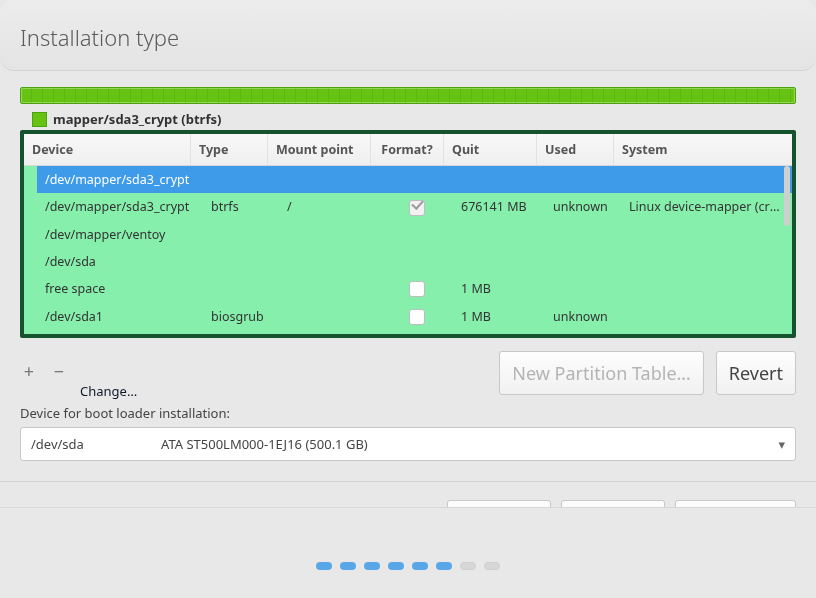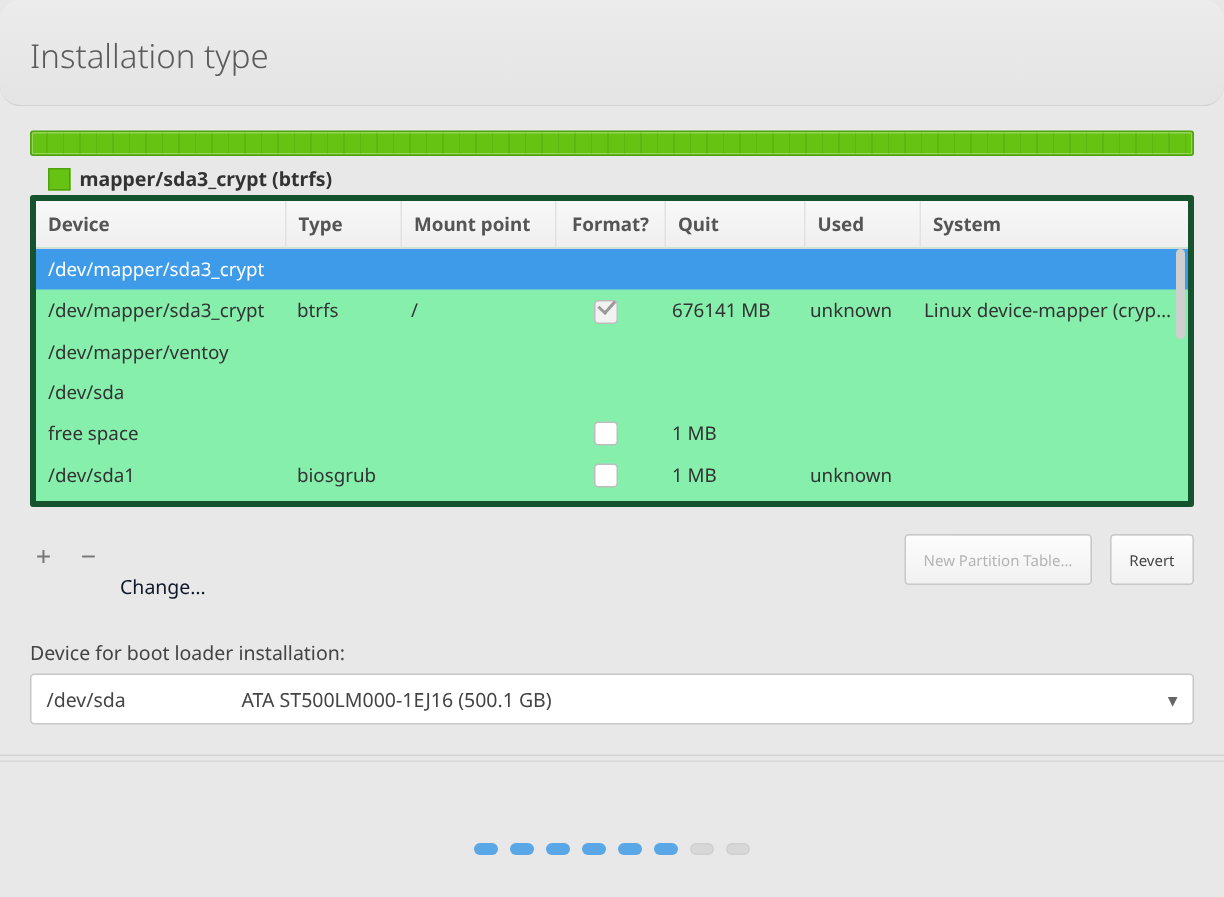--- a/index.html
+++ b/index.html
@@ -9,21 +9,21 @@
   .content{padding:16px 20px 10px 20px;}
   .disk-bar{height:15px;background:#66c313;border:1px solid #4ea20b;border-radius:2px;box-shadow:inset 0 0 0 1px rgba(255,255,255,.3);margin-bottom:6px;
     background-image:repeating-linear-gradient(90deg,#66c313 0 10px,#5cb80f 10px 11px);}
   .disk-legend{display:flex;align-items:center;gap:6px;margin:4px 2px 2px 12px;}
   .swatch{width:13px;height:13px;background:#66c313;border:1px solid #4ea20b;display:inline-block;}
   .disk-sub{font-size:11px;color:#888;margin-left:21px;margin-bottom:6px;}
   .table-wrap{border:4px solid #14532d;background:#86efac;height:200px;overflow:hidden;position:relative;border-radius:2px;}
   .thead{display:flex;background:linear-gradient(#f8f8f8,#efefef);border-bottom:1px solid #d8d8d8;color:#555;font-weight:bold;font-size:12.5px;}
   .thead .cell{padding:7px 8px;border-right:1px solid #e2e2e2;white-space:nowrap;}
   .thead .cell:last-child{border-right:none;flex:1;}
-  .tbody{overflow-y:auto;height:192px;}
+  .tbody{overflow-y:auto;height:192px;margin-left:13px;}
   .row{display:flex;align-items:center;min-height:27px;}
   .row .cell{padding:5px 8px;white-space:nowrap;overflow:hidden;text-overflow:ellipsis;font-size:12.5px;color:#333;}
   .row.selected{background:#3d9be9;color:#fff;}
   .row.selected .cell{color:#fff;}
   
   .c0{width:150px;}
   .c1{width:60px;}
   .c2{width:86px;}
   .c3{width:56px;text-align:center;}
   .c4{width:76px;}
@@ -31,23 +31,23 @@
   .c6{flex:1;}
   .indent{padding-left:14px;}
   .chk{display:inline-block;width:14px;height:14px;border:1px solid #bdbdbd;border-radius:3px;background:#fff;position:relative;vertical-align:middle;}
   .chk.gray-checked{background:#f2f2f2;}
   .chk.gray-checked::after{content:"";position:absolute;left:2px;top:-1px;width:9px;height:5px;border-left:2px solid #9a9a9a;border-bottom:2px solid #9a9a9a;transform:rotate(-48deg);}
   .scroll-thumb{position:absolute;right:2px;top:32px;width:6px;height:60px;background:#cfcfcf;border-radius:3px;}
   .toolbar{display:flex;align-items:center;margin-top:8px;gap:12px;}
   .icon-btn{width:18px;height:18px;color:#777;font-size:18px;line-height:14px;text-align:center;cursor:default;}
   .txt-btn{color:#0f172a;font-size:13px;cursor:default;margin-top:36px;}
   .spacer{flex:1;}
-  .btn{background:linear-gradient(#fdfdfd,#f1f1f1);border:1px solid #c8c8c8;border-radius:3px;padding:9px 12px;font-size:10px;color:#444;cursor:default;}
+  .btn{background:linear-gradient(#fdfdfd,#f1f1f1);border:1px solid #c8c8c8;border-radius:3px;padding:9px 12px;font-size:18px;color:#444;cursor:default;}
   .btn.disabled{color:#b4b4b4;}
-  .label{margin-top:26px;margin-bottom:5px;color:#444;font-size:13px;}
+  .label{margin-top:4px;margin-bottom:5px;color:#444;font-size:13px;}
   .bootsel{border:1px solid #c8c8c8;background:#fff;border-radius:3px;padding:7px 10px;display:flex;align-items:center;font-size:13px;color:#444;}
   .bootsel .dev{width:130px;}
   .bootsel .caret{margin-left:auto;color:#666;}
   .footer-btns{display:flex;justify-content:flex-end;gap:10px;padding:18px 20px 0 20px;}
   .footer-btns .btn{min-width:78px;text-align:center;}
   .divider{height:1px;background:#d4d4d4;margin-top:10px;}
   .progress{position:absolute;bottom:28px;left:0;right:0;display:flex;justify-content:center;gap:8px;}
   .dot{width:16px;height:8px;border-radius:4px;background:#5aa7e8;}
   .dot.inactive{background:#d7d7d7;border:1px solid #cfcfcf;box-sizing:border-box;}
   .bottom-pad{position:absolute;left:0;right:0;bottom:0;height:90px;background:#e8e8e8;border-top:1px solid #d8d8d8;}

